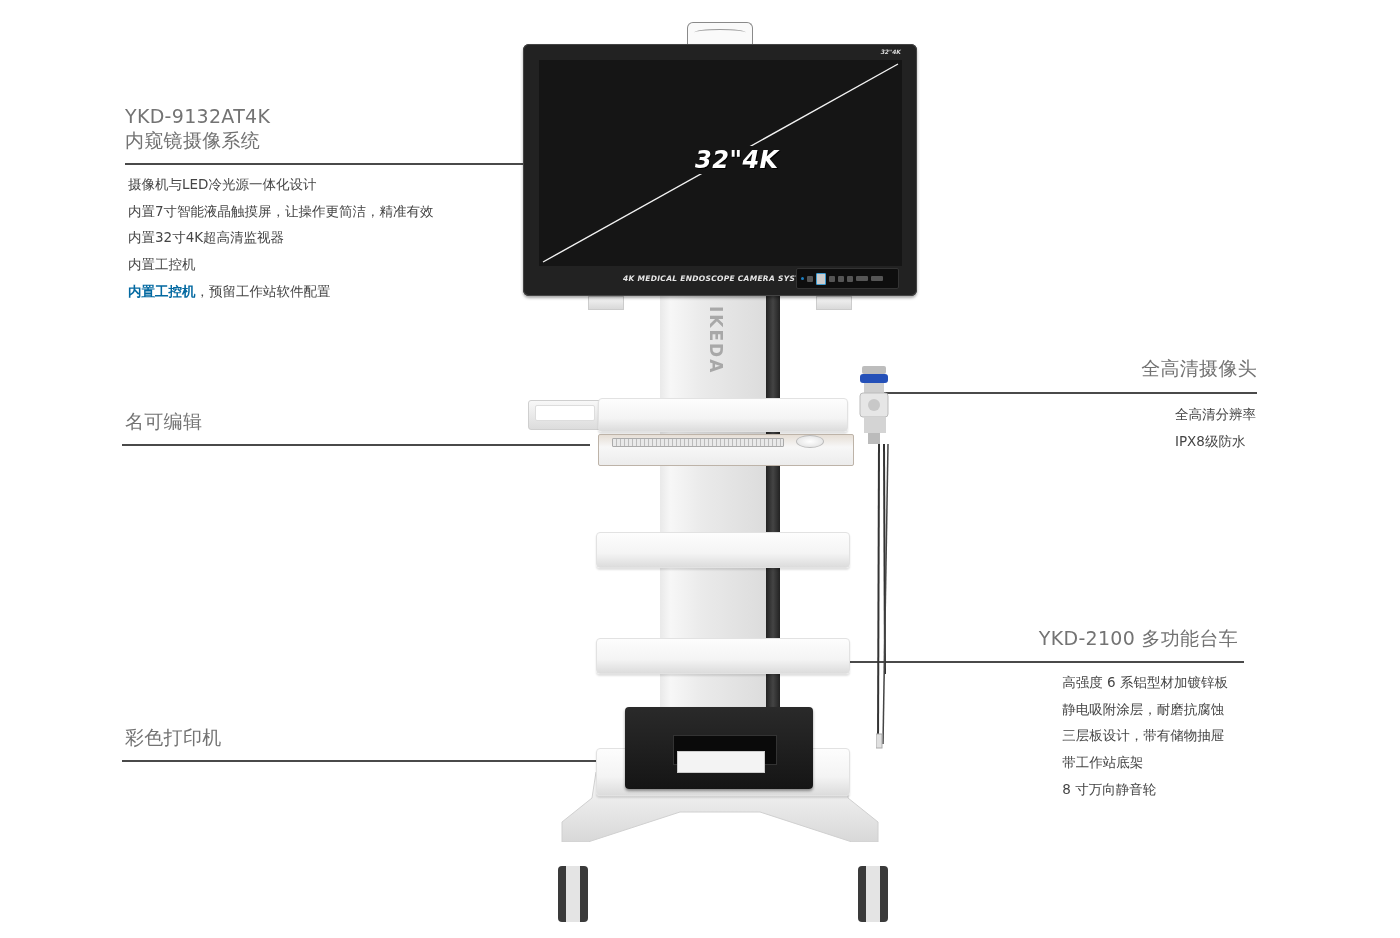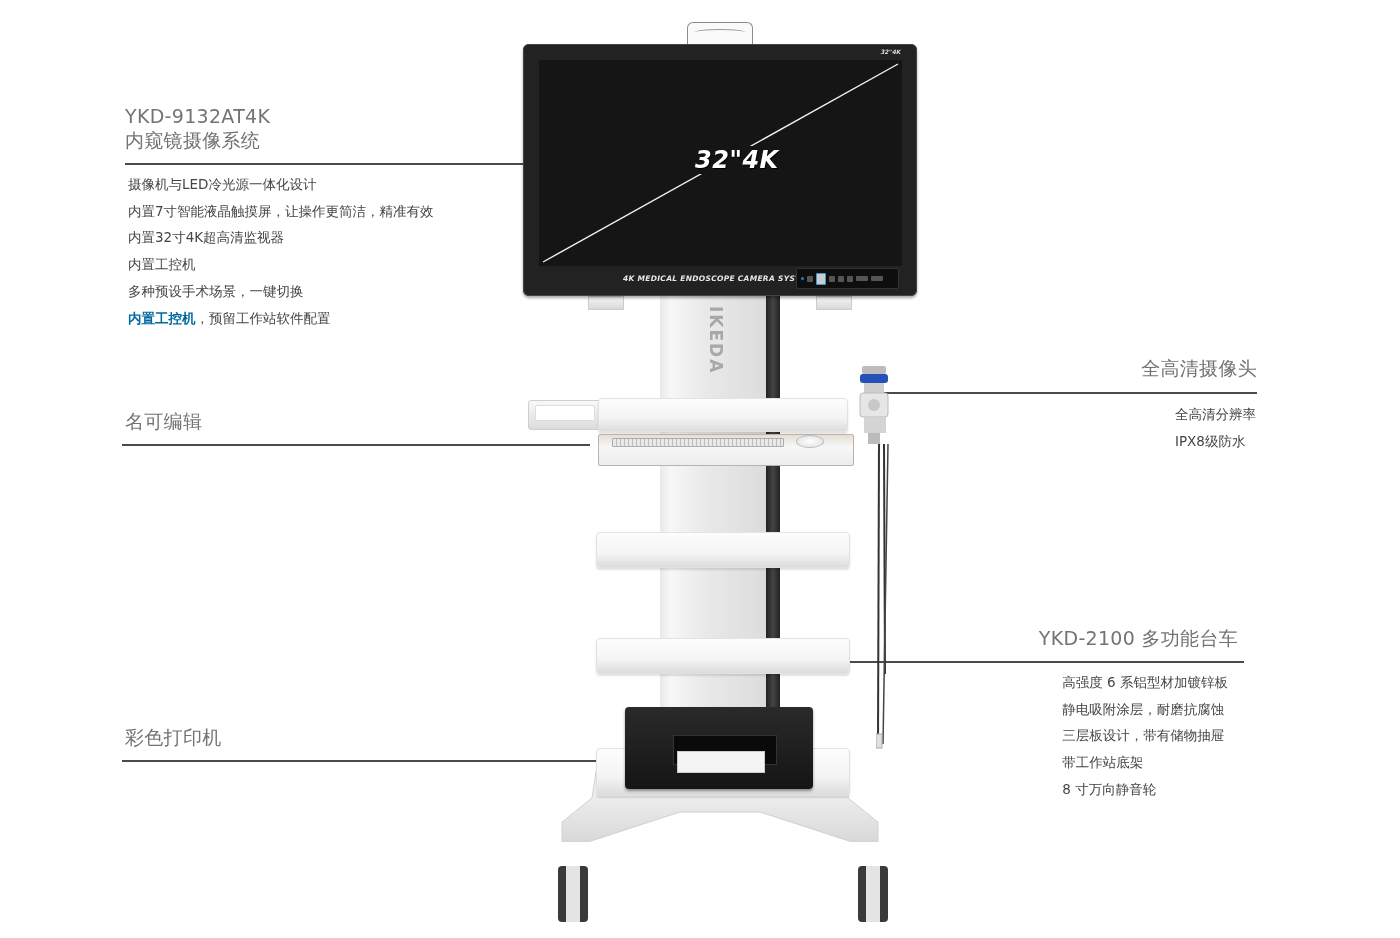--- a/index.html
+++ b/index.html
@@ -59,21 +59,20 @@
 
 <div class="abs title" style="left:125px; top:103px;">YKD-9132AT4K</div>
 <div class="abs title" style="left:125px; top:127px;">内窥镜摄像系统</div>
 <div class="abs rline" style="left:125px; top:163px; width:452px;"></div>
 
 <div class="abs" style="left:109px; top:171px;margin-left:19px;">
   <div class="feat">摄像机与LED冷光源一体化设计</div>
   <div class="feat">内置7寸智能液晶触摸屏，让操作更简洁，精准有效</div>
   <div class="feat">内置32寸4K超高清监视器</div>
   <div class="feat">内置工控机</div>
-  <div class="feat">多种预设手术场景，一键切换</div>
   <div class="feat"><b>内置工控机</b><span>，预留工作站软件配置</span></div>
 </div>
 
 <div class="abs title" style="left:125px; top:408px;">名可编辑</div>
 <div class="abs rline" style="left:122px; top:444px; width:468px;"></div>
 
 <div class="abs title" style="left:125px; top:724px;">彩色打印机</div>
 <div class="abs rline" style="left:122px; top:760px; width:540px;"></div>
 
 <div class="abs title right" style="right:143px; top:355px;">全高清摄像头</div>

